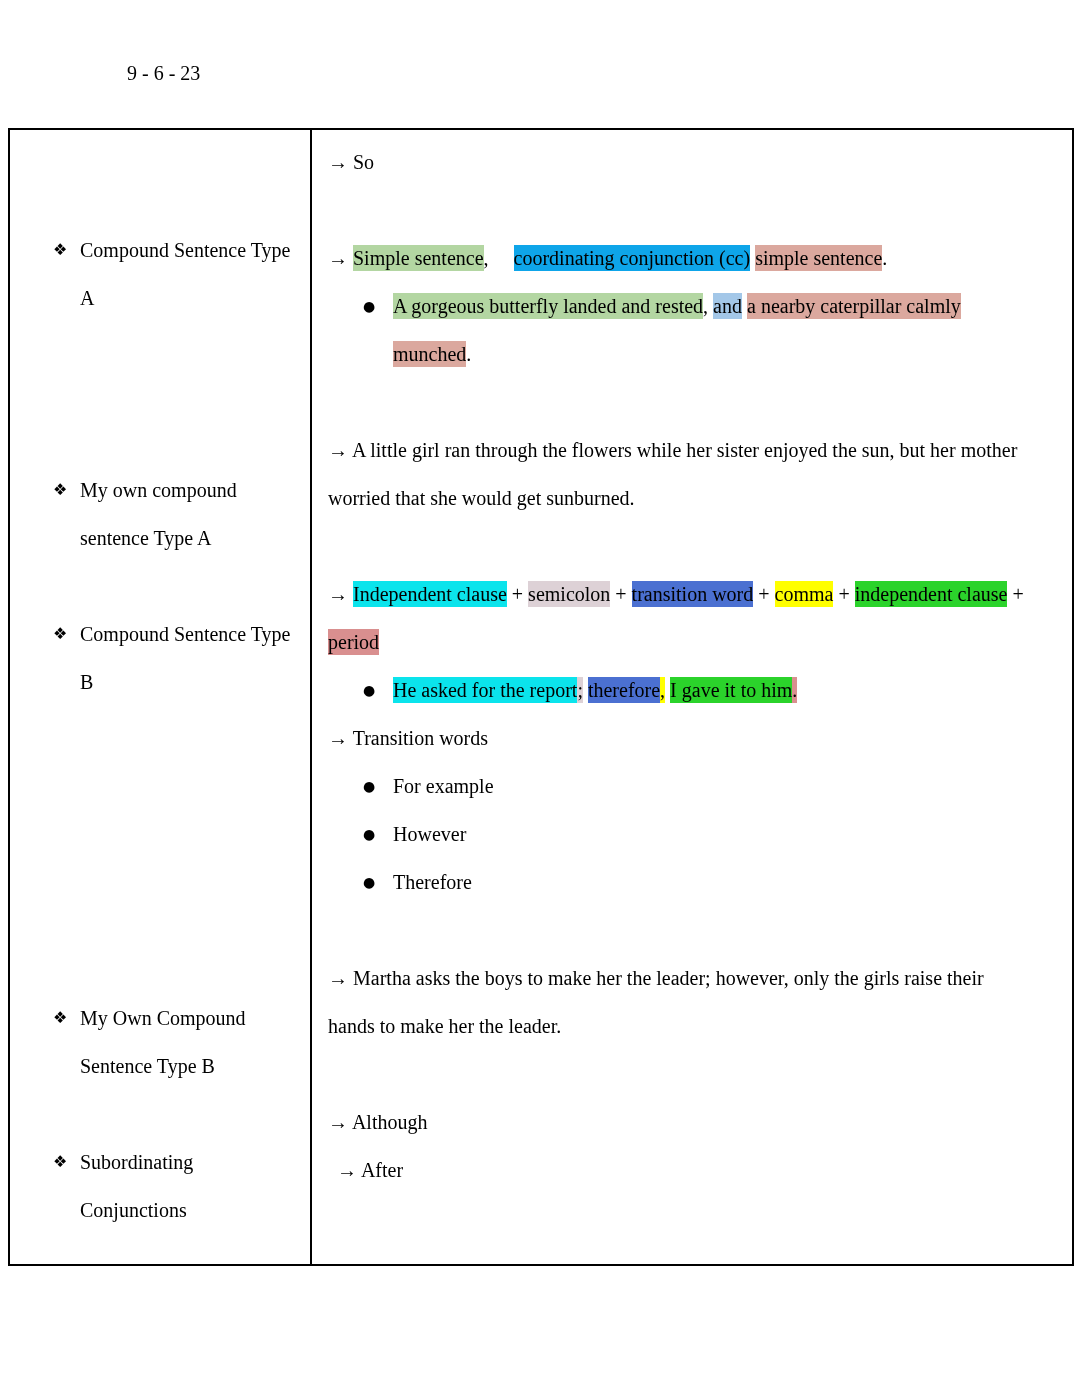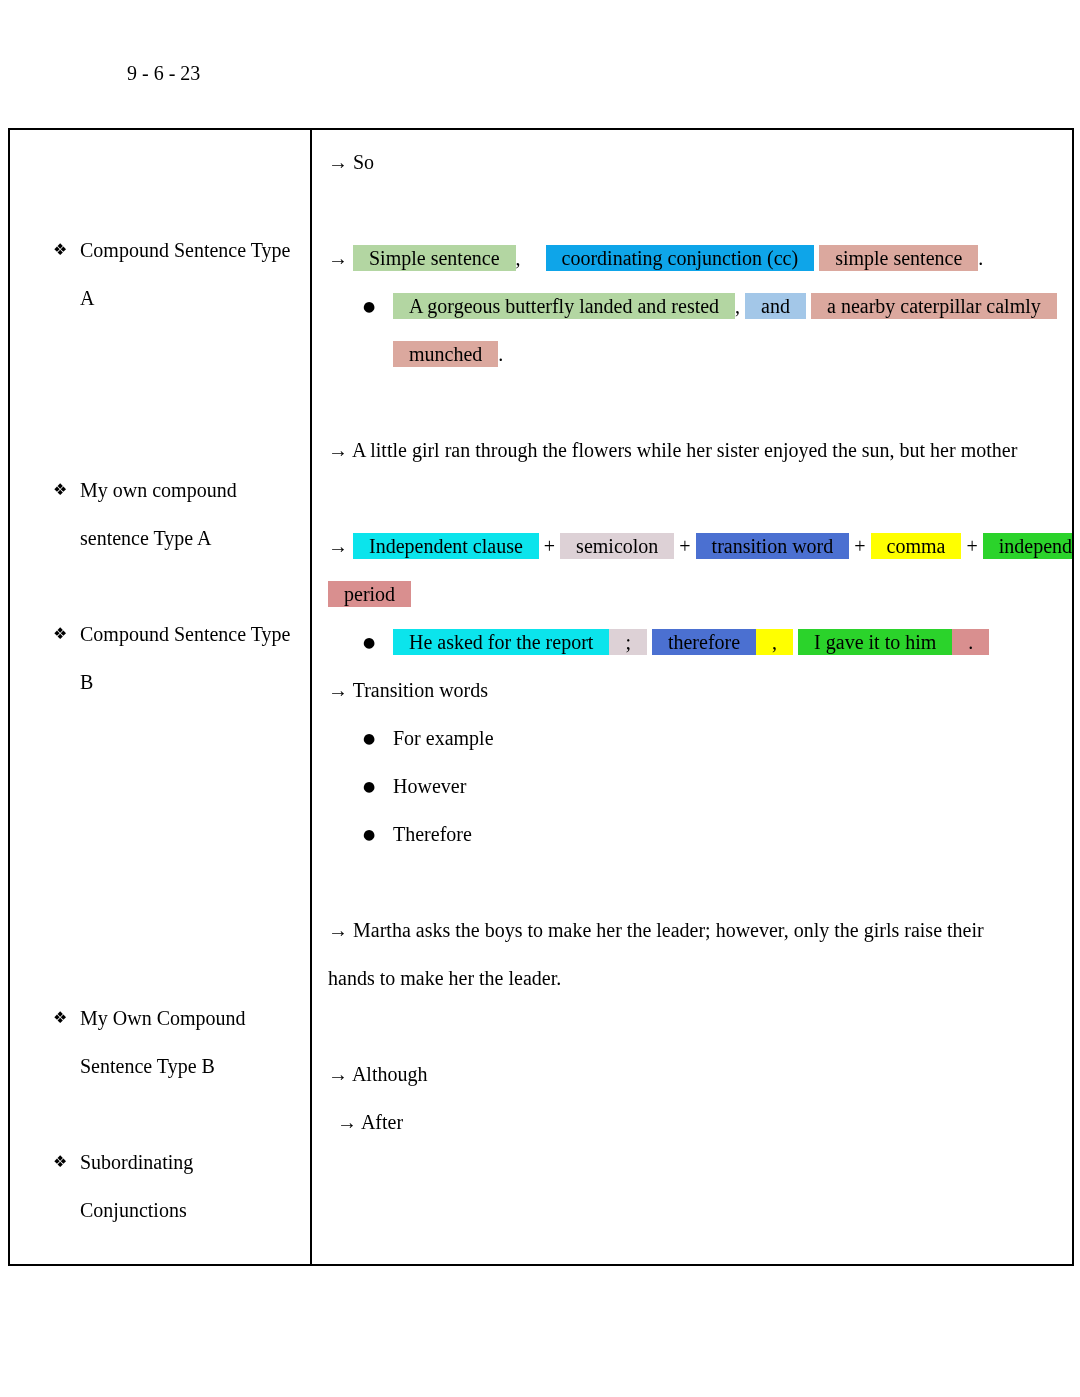--- a/index.html
+++ b/index.html
@@ -33,41 +33,41 @@
     font-family:"DejaVu Sans", sans-serif;
   }
   .rp{
     position:relative;padding-left:16px;white-space:nowrap;
   }
   .rp.bullet{padding-left:81px;}
   .dot{
     position:absolute;left:51px;top:0;font-size:14px;
     font-family:"DejaVu Sans", sans-serif;
   }
-  .hl{padding:2px 16px;text-align:center;}
+  .hl{padding:2px 0;text-align:center;}
 </style>
 </head>
 <body>
 
 <div class="date">9 - 6 - 23</div>
 
 <div class="ntable">
   <div class="lcol">
       <div class="litem" style="margin-top: 96px;"><span class="dmark">❖</span><span>Compound Sentence Type</span><br><span>A</span></div>
       <div class="litem" style="margin-top: 144px;"><span class="dmark">❖</span><span>My own compound</span><br><span>sentence Type A</span></div>
       <div class="litem" style="margin-top: 48px;"><span class="dmark">❖</span><span>Compound Sentence Type</span><br><span>B</span></div>
       <div class="litem" style="margin-top: 288px;"><span class="dmark">❖</span><span>My Own Compound</span><br><span>Sentence Type B</span></div>
       <div class="litem" style="margin-top: 48px;"><span class="dmark">❖</span><span>Subordinating</span><br><span>Conjunctions</span></div>
     </div>
   <div class="divider"></div>
   <div class="rcol">
       <div class="rp" style="margin-top: 8px;"><span>→ So</span></div>
       <div class="rp" style="margin-top: 48px;"><span>→ </span><span class="hl" style="background-color: rgb(179, 214, 162);">Simple sentence</span><span>, </span><span class="hl" style="background-color: #0ea5e9; margin-left: 20px;">coordinating conjunction (cc)</span><span> </span><span class="hl" style="background-color: rgb(219, 168, 158);">simple sentence</span><span>.</span></div>
       <div class="rp bullet" style="margin-top: 0px;"><span class="dot">●</span><span class="hl" style="background-color: rgb(179, 214, 162);">A gorgeous butterfly landed and rested</span><span>, </span><span class="hl" style="background-color: rgb(163, 199, 232);">and</span><span> </span><span class="hl" style="background-color: rgb(219, 168, 158);">a nearby caterpillar calmly</span><br><span class="hl" style="background-color: rgb(219, 168, 158);">munched</span><span>.</span></div>
-      <div class="rp" style="margin-top: 48px;"><span>→ A little girl ran through the flowers while her sister enjoyed the sun, but her mother</span><br></div>
+      <div class="rp" style="margin-top: 48px;"><span>→ A little girl ran through the flowers while her sister enjoyed the sun, but her mother</span><br><span>worried that she would get sunburned.</span></div>
       <div class="rp" style="margin-top: 48px;"><span>→ </span><span class="hl" style="background-color: rgb(11, 228, 236);">Independent clause</span><span> + </span><span class="hl" style="background-color: rgb(221, 209, 214);">semicolon</span><span> + </span><span class="hl" style="background-color: rgb(75, 112, 209);">transition word</span><span> + </span><span class="hl" style="background-color: rgb(255, 255, 0);">comma</span><span> + </span><span class="hl" style="background-color: rgb(43, 211, 43);">independent clause</span><span> +</span><br><span class="hl" style="background-color: rgb(217, 143, 143);">period</span></div>
       <div class="rp bullet" style="margin-top: 0px;"><span class="dot">●</span><span class="hl" style="background-color: rgb(11, 228, 236);">He asked for the report</span><span class="hl" style="background-color: rgb(221, 209, 214);">;</span><span> </span><span class="hl" style="background-color: rgb(75, 112, 209);">therefore</span><span class="hl" style="background-color: rgb(255, 255, 0);">,</span><span> </span><span class="hl" style="background-color: rgb(43, 211, 43);">I gave it to him</span><span class="hl" style="background-color: rgb(217, 143, 143);">.</span></div>
       <div class="rp" style="margin-top: 0px;"><span>→ Transition words</span></div>
       <div class="rp bullet" style="margin-top: 0px;"><span class="dot">●</span><span>For example</span></div>
       <div class="rp bullet" style="margin-top: 0px;"><span class="dot">●</span><span>However</span></div>
       <div class="rp bullet" style="margin-top: 0px;"><span class="dot">●</span><span>Therefore</span></div>
       <div class="rp" style="margin-top: 48px;"><span>→ Martha asks the boys to make her the leader; however, only the girls raise their</span><br><span>hands to make her the leader.</span></div>
       <div class="rp" style="margin-top: 48px;"><span>→ Although</span></div>
       <div class="rp" style="margin-top: 0px; padding-left: 25px;"><span>→ After</span></div>
     </div>

